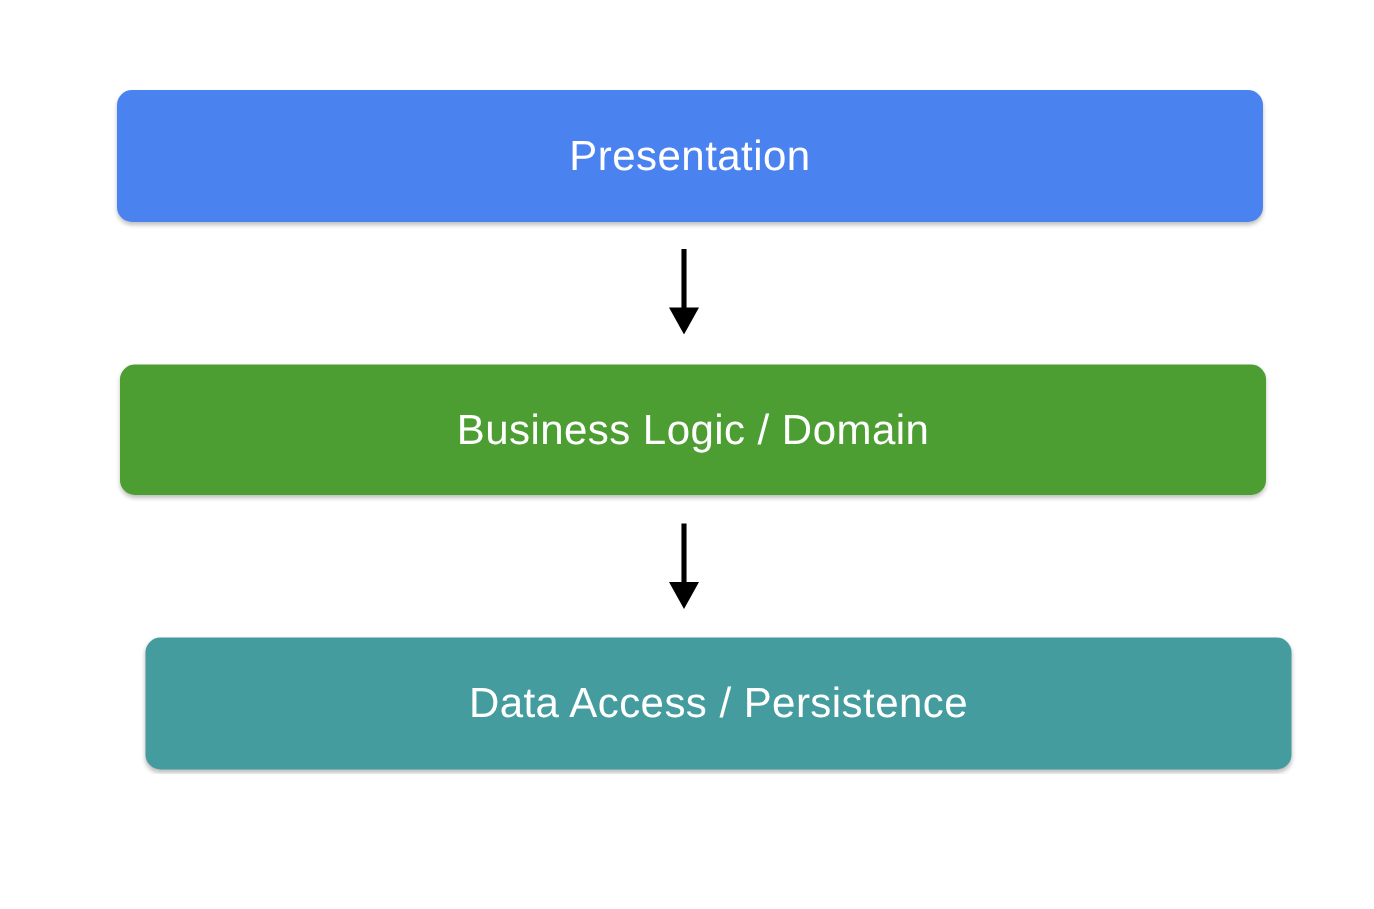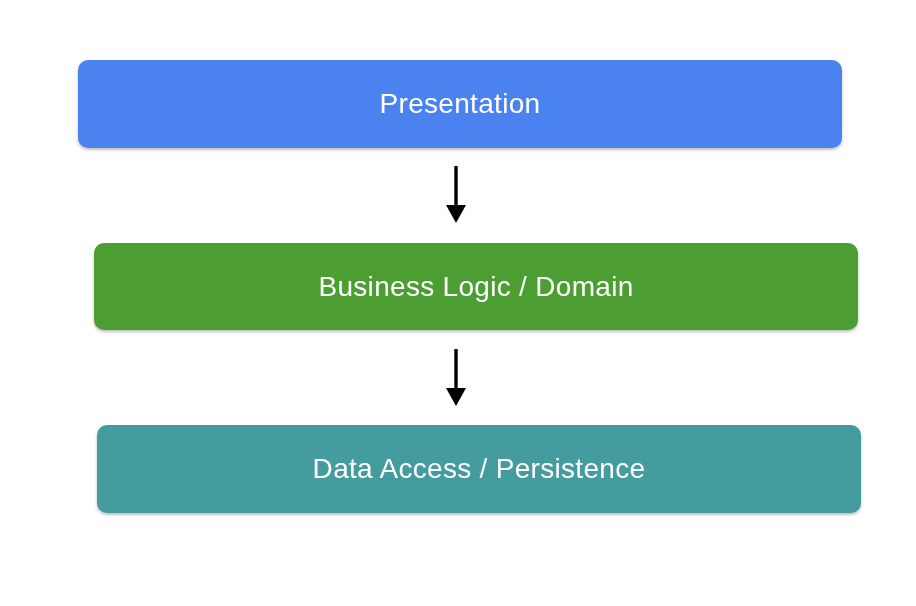--- a/index.html
+++ b/index.html
@@ -25,21 +25,21 @@
     box-shadow: 0 2px 3px rgba(0, 0, 0, 0.25);
   }
   .layer-label {
     color: #ffffff;
     font-size: 28px;
     font-weight: 400;
     letter-spacing: 0.3px;
     white-space: nowrap;
   }
   .box-presentation { left: 78px; top: 60px;  width: 764px; height: 88px; }
-  .box-business     { left: 94px; top: 243px; width: 764px; height: 87px; }
+  .box-business     { left: 80px; top: 243px; width: 764px; height: 87px; }
   .box-data         { left: 73px; top: 425px; width: 764px; height: 88px; }
 
   .arrow {
     position: absolute;
     width: 32px;
     height: 58px;
   }
   .arrow-1 { left: 440px; top: 165px; }
   .arrow-2 { left: 440px; top: 348px; }
 </style>

